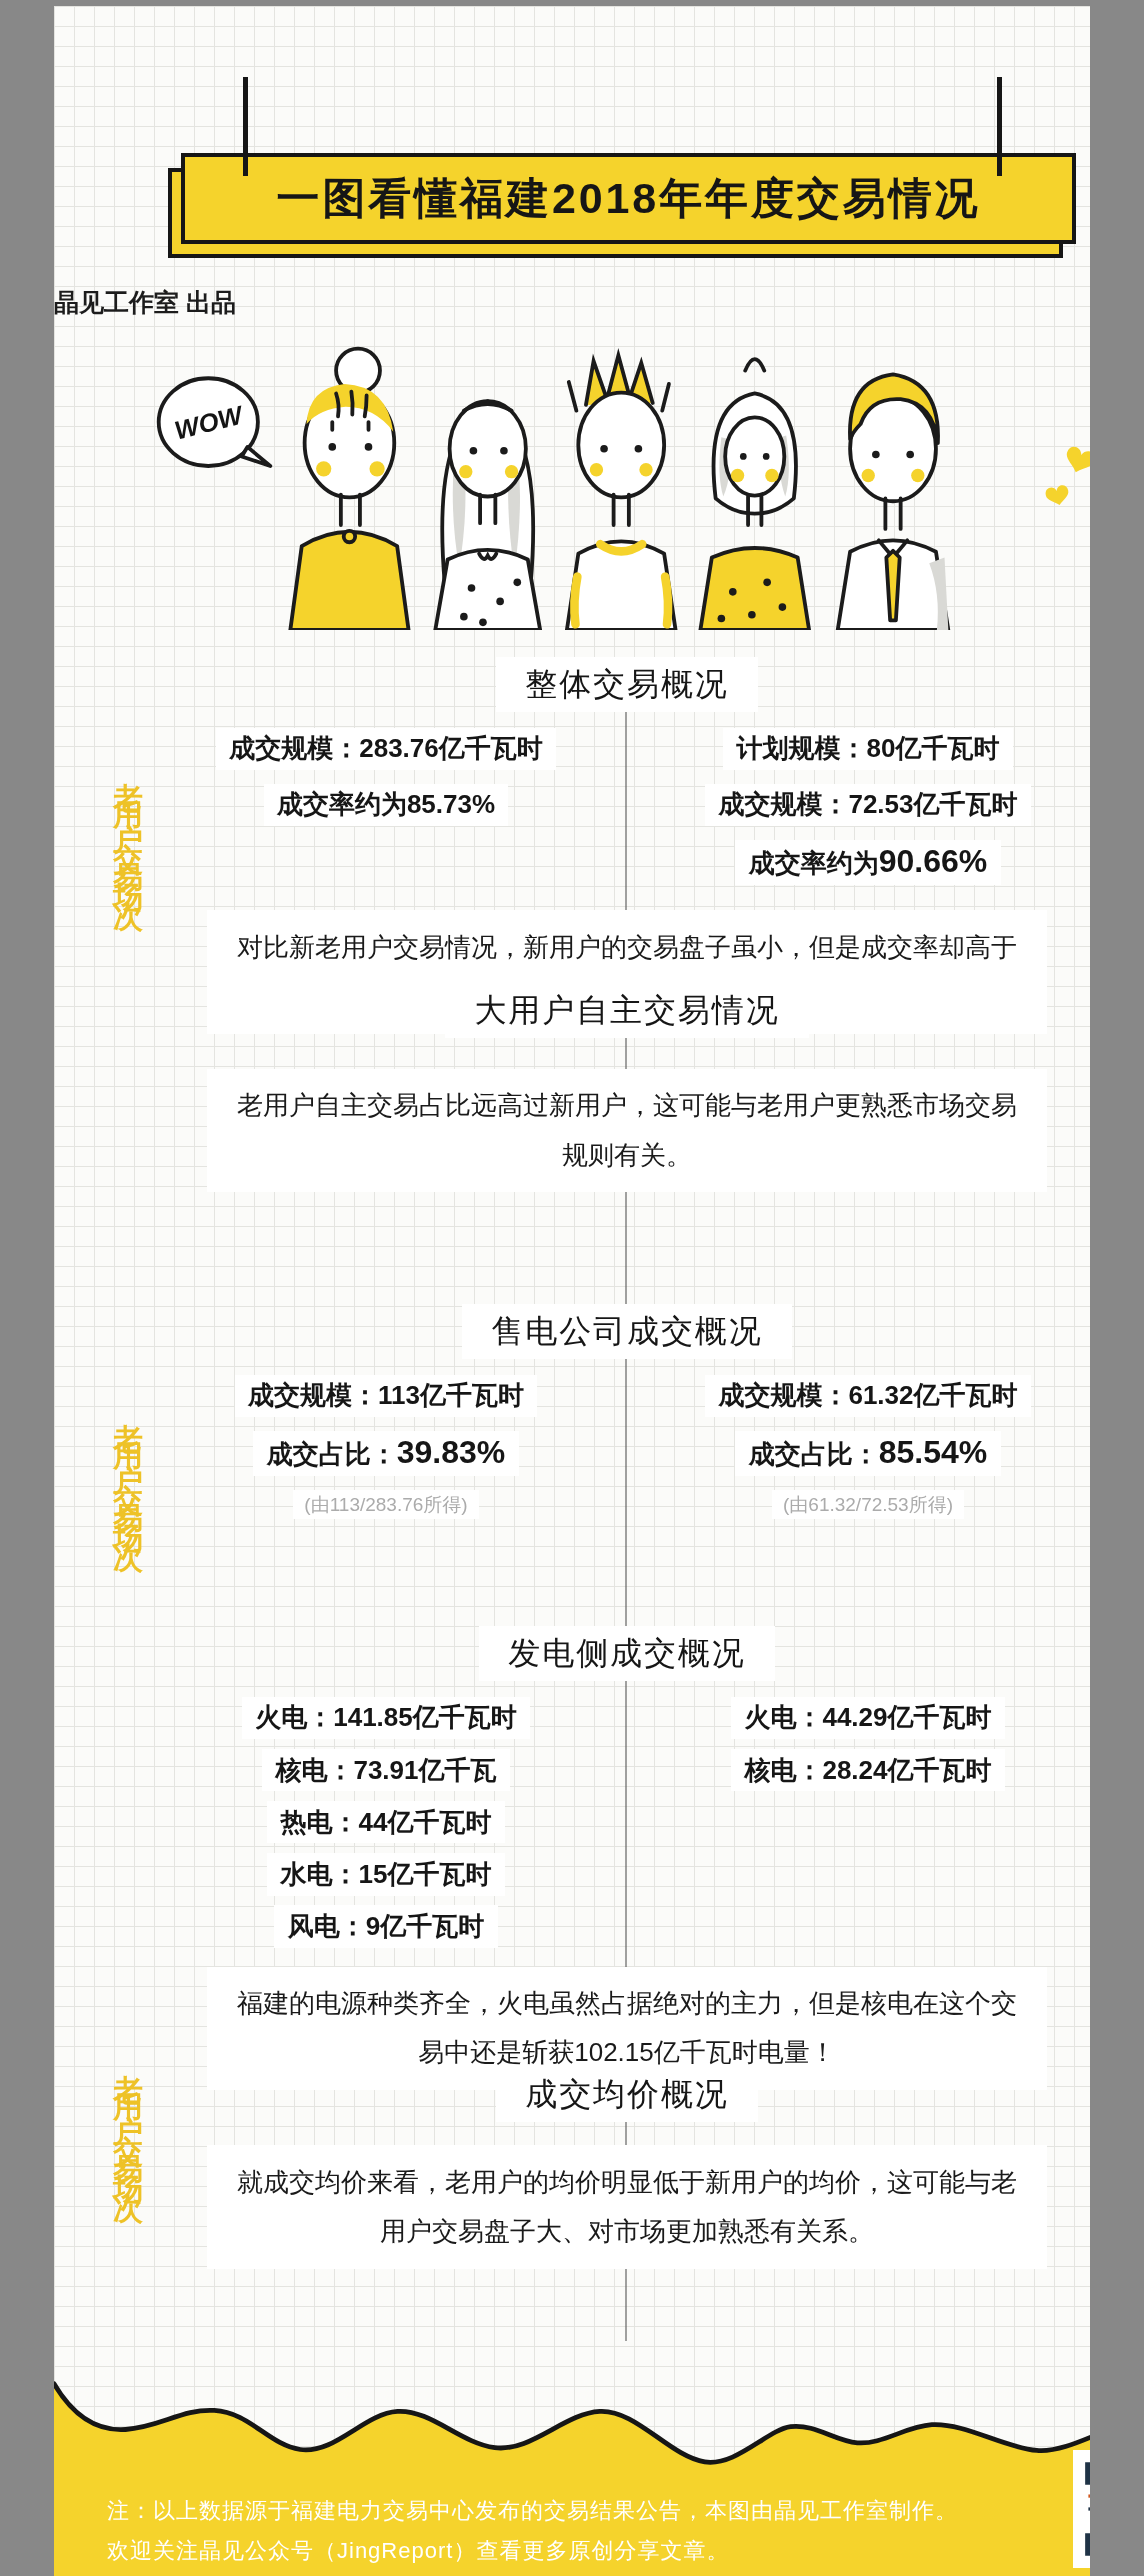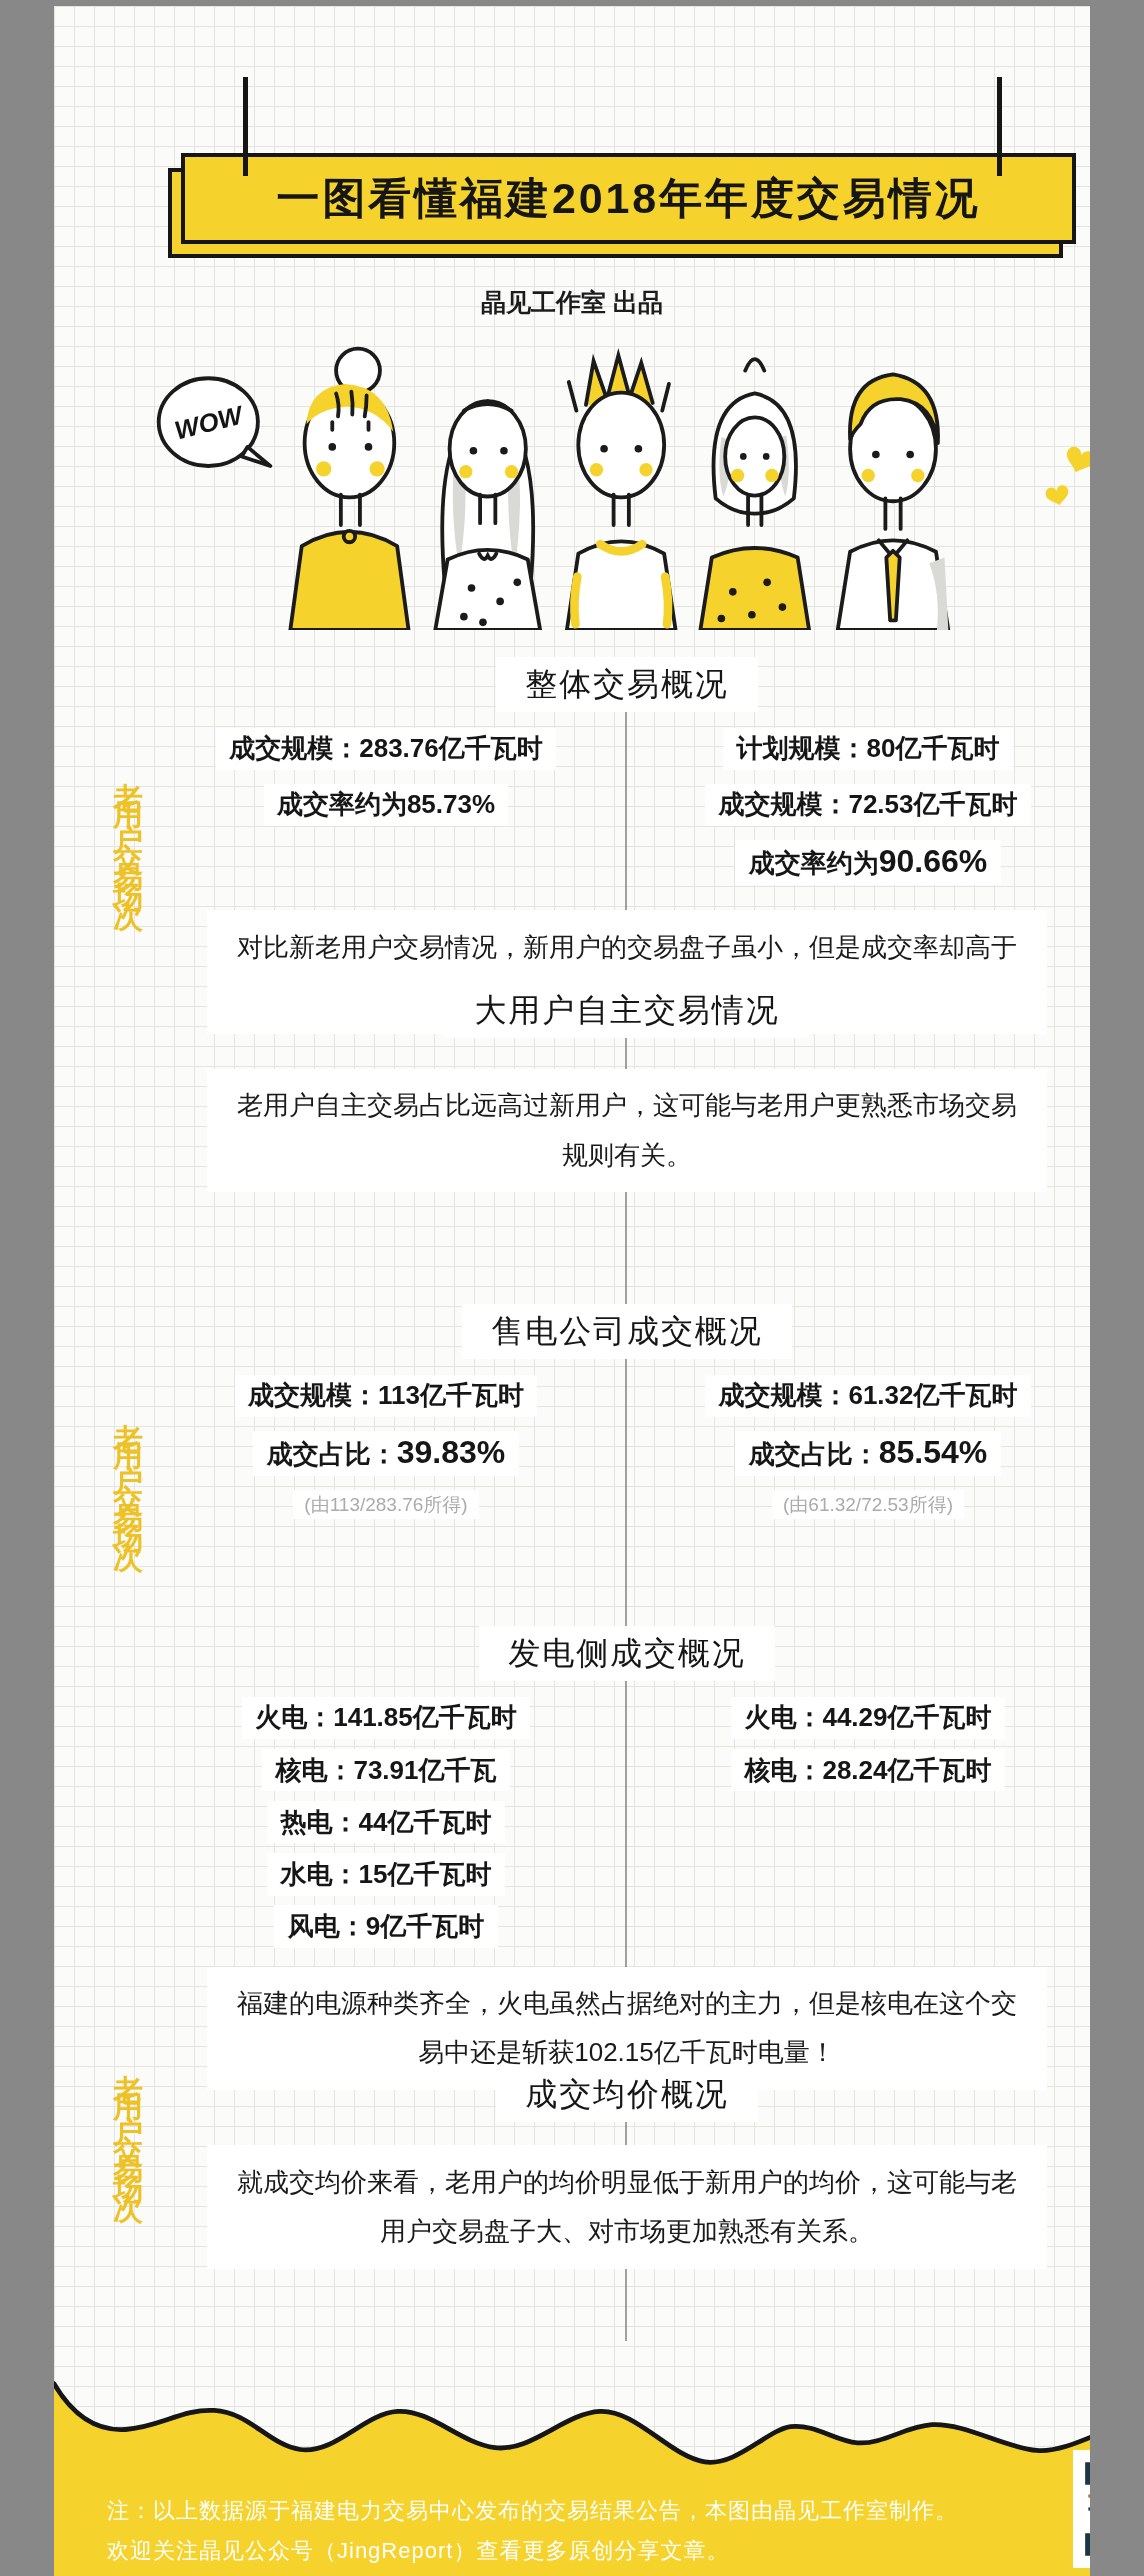--- a/index.html
+++ b/index.html
@@ -14,21 +14,21 @@
     background-image:linear-gradient(var(--grid) 1px,transparent 1px),
                      linear-gradient(90deg,var(--grid) 1px,transparent 1px);
     background-size:20px 20px;
   }
   .pin{position:absolute;top:71px;width:4.8px;height:99px;background:var(--ink);z-index:6;}
   .banner-shadow{position:absolute;left:114px;top:162px;width:895px;height:90px;
     background:var(--yellow);border:4.8px solid var(--ink);z-index:3;}
   .banner{position:absolute;left:127px;top:147px;width:895px;height:91px;
     background:var(--yellow);border:4.8px solid var(--ink);display:flex;align-items:center;justify-content:center;z-index:4;}
   .title{font-size:43px;font-weight:900;letter-spacing:2.9px;color:var(--ink);}
-  .byline{position:absolute;top:280px;left:0;width:100%;text-align:center;
+  .byline{position:absolute;top:280px;left:0;width:100%;text-align:left;
     font-size:25px;font-weight:600;color:#1c1c1c;}
   .chars{position:absolute;left:95px;top:336px;width:954px;height:288px;z-index:2;}
 
   .divider{position:absolute;left:571px;top:656px;width:1.9px;height:1679px;background:#555;opacity:.55;z-index:1;}
 
   .rail{position:absolute;writing-mode:vertical-rl;text-orientation:upright;
     font-size:30px;font-weight:800;letter-spacing:20px;line-height:1;z-index:2;}
   .rail.l{left:59px;color:var(--gold);}
   .rail.r{left:1053px;color:var(--teal);}
 

